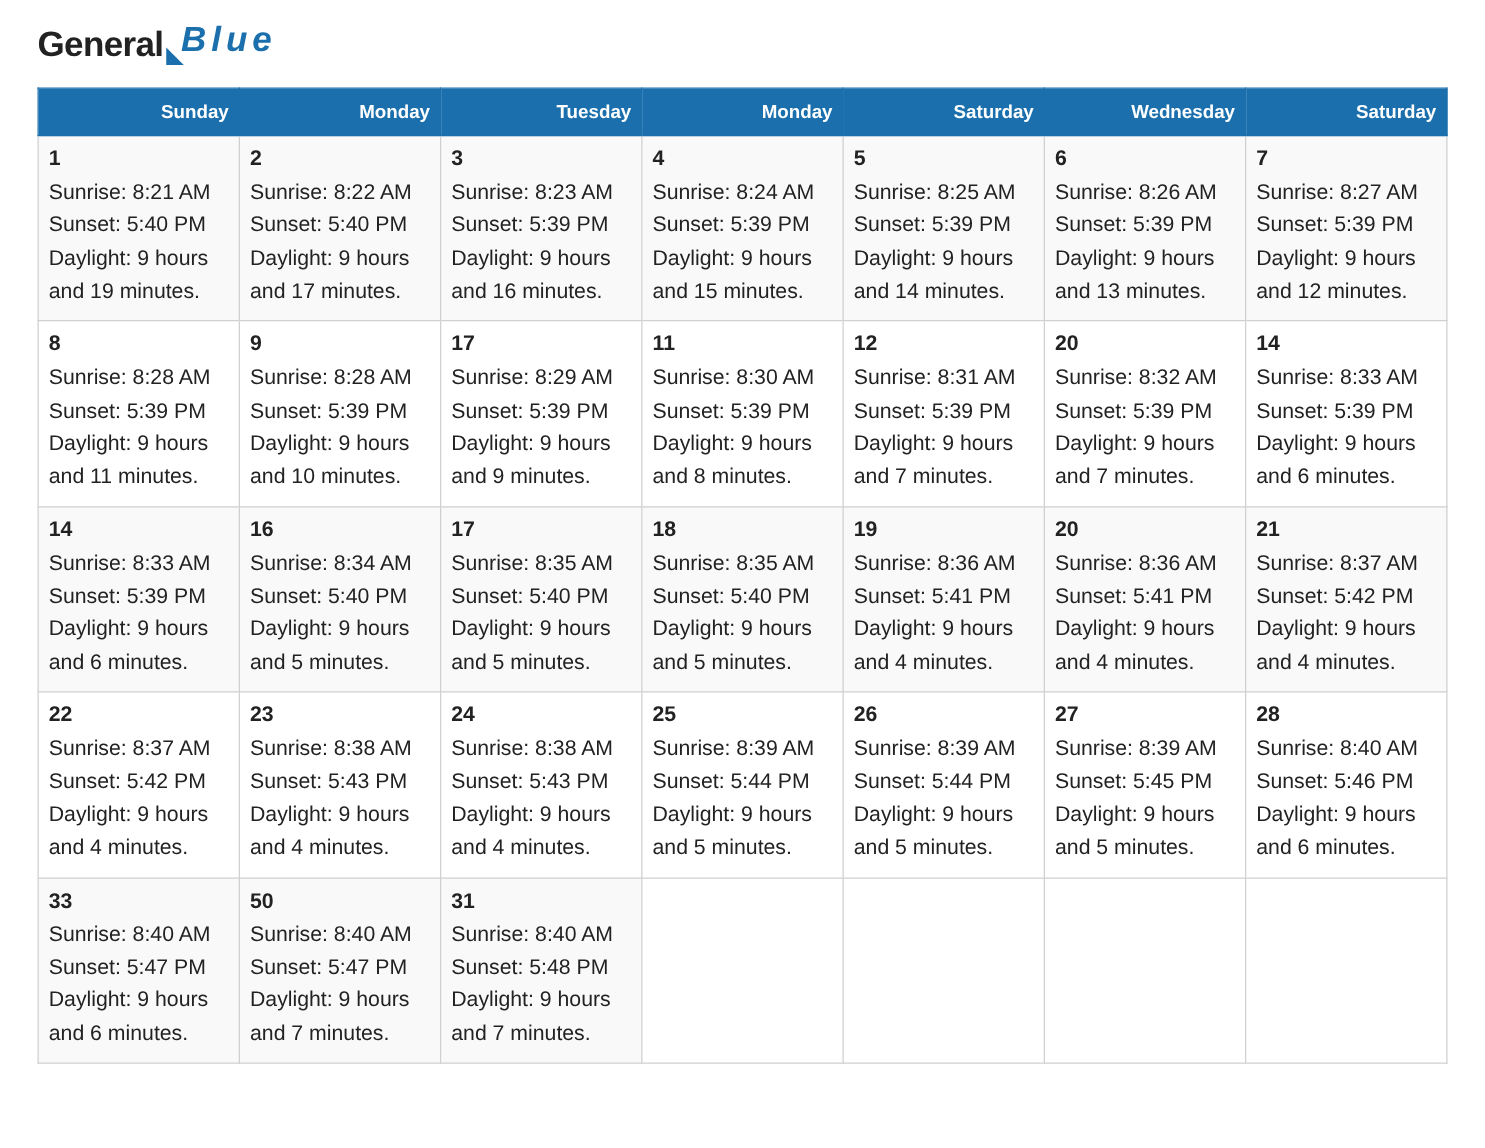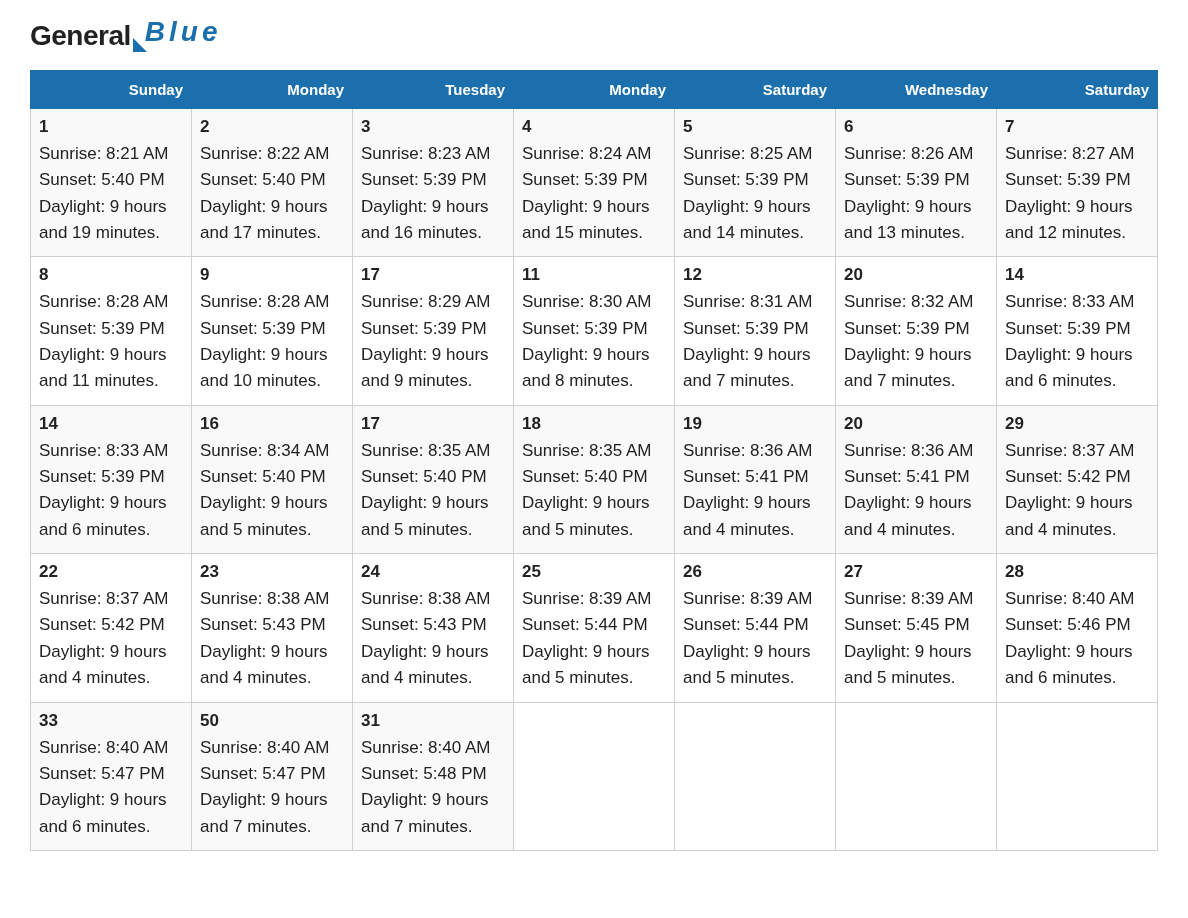--- a/index.html
+++ b/index.html
@@ -294,21 +294,21 @@
       </td>
         <td>
         <span class="day-num">20</span>
         <div class="day-info">
           Sunrise: 8:36 AM<br>
           Sunset: 5:41 PM<br>
           Daylight: 9 hours and 4 minutes.
         </div>
       </td>
         <td>
-        <span class="day-num">29</span>
+        <span class="day-num">21</span>
         <div class="day-info">
           Sunrise: 8:37 AM<br>
           Sunset: 5:42 PM<br>
           Daylight: 9 hours and 4 minutes.
         </div>
       </td>
       </tr>
       <tr>
         <td>
         <span class="day-num">22</span>

